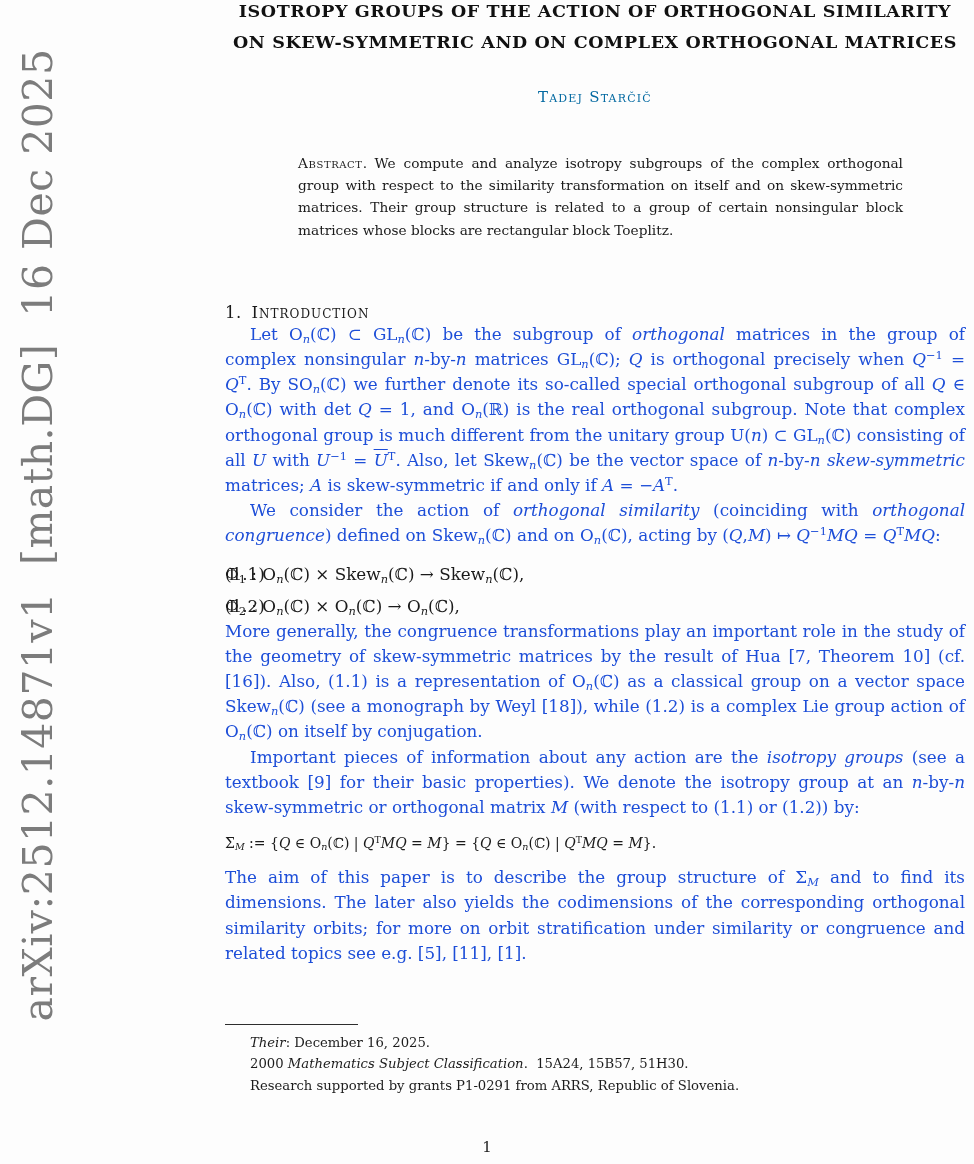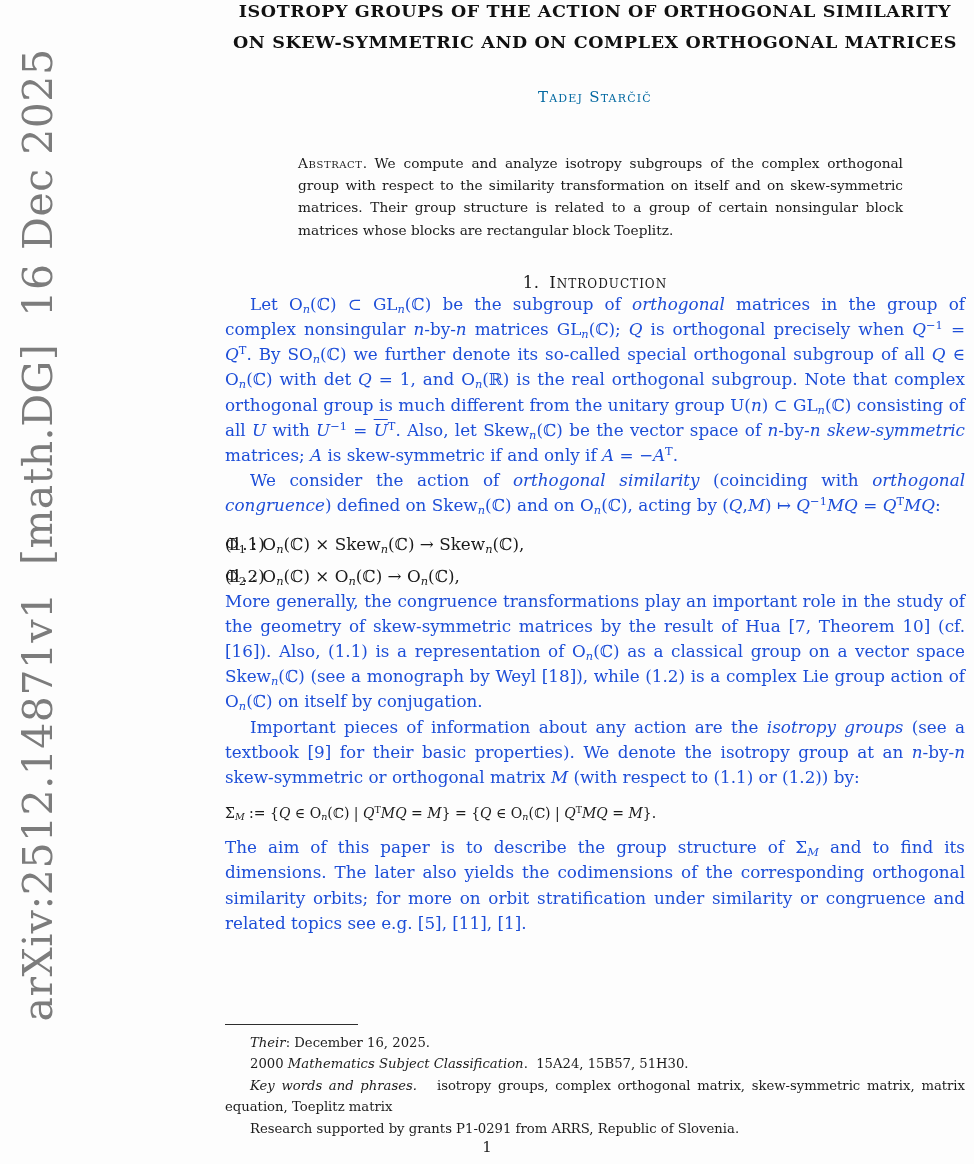--- a/index.html
+++ b/index.html
@@ -28,21 +28,21 @@
   .author {
     margin-top: 30px; text-align: center;
     font-size: 15px; letter-spacing: 1.2px; color: #0369a1;
   }
   .abstract {
     margin: 46px 62px 0 73px;
     font-size: 13.7px; line-height: 22.2px; text-align: justify;
   }
   .abstract-label { letter-spacing: 0.6px; margin-right: 7px; }
   .section-head {
-    margin-top: 32px; text-align: center;
+    margin-top: 62px; text-align: left;
     font-size: 16.5px; letter-spacing: 0.4px;
   }
   .section-number { margin-right: 10px; }
   .section-title { letter-spacing: 1px; }
   p.body {
     margin: 0; font-size: 16.8px; line-height: 25.2px;
     text-align: justify; color: #1d4ed8;
   }
   p.body.indent { text-indent: 25px; }
   .first-para { margin-top: 34px; }
@@ -118,19 +118,18 @@
     <div class="display-eq">Σ<sub><i>M</i></sub> := {<i>Q</i> ∈ O<sub><i>n</i></sub>(ℂ) | <i>Q</i><sup>T</sup><i>MQ</i> = <i>M</i>} = {<i>Q</i> ∈ O<sub><i>n</i></sub>(ℂ) | <i>Q</i><sup>T</sup><i>MQ</i> = <i>M</i>}.</div>
 
     <p class="body after-display">The aim of this paper is to describe the group structure of Σ<sub><i>M</i></sub> and to find its dimensions. The later also yields the codimensions of the corresponding orthogonal similarity orbits; for more on orbit stratification under similarity or congruence and related topics see e.g. [5], [11], [1].</p>
 
   </div>
 
   <div class="footnotes">
     <div class="fn-rule"></div>
     <p class="fn"><i>Their</i>: December 16, 2025.</p>
     <p class="fn">2000 <i>Mathematics Subject Classification</i>.&nbsp; 15A24, 15B57, 51H30.</p>
-    <p class="fn"><i>Key words and phrases.</i>&nbsp;&nbsp; isotropy groups, complex orthogonal matrix, skew-symmetric matrix, matrix equation, Toeplitz matrix</p>
     <p class="fn">Research supported by grants P1-0291 from ARRS, Republic of Slovenia.</p>
   </div>
 
   <div class="page-number">1</div>
 
 </div>
 
 </body></html>

